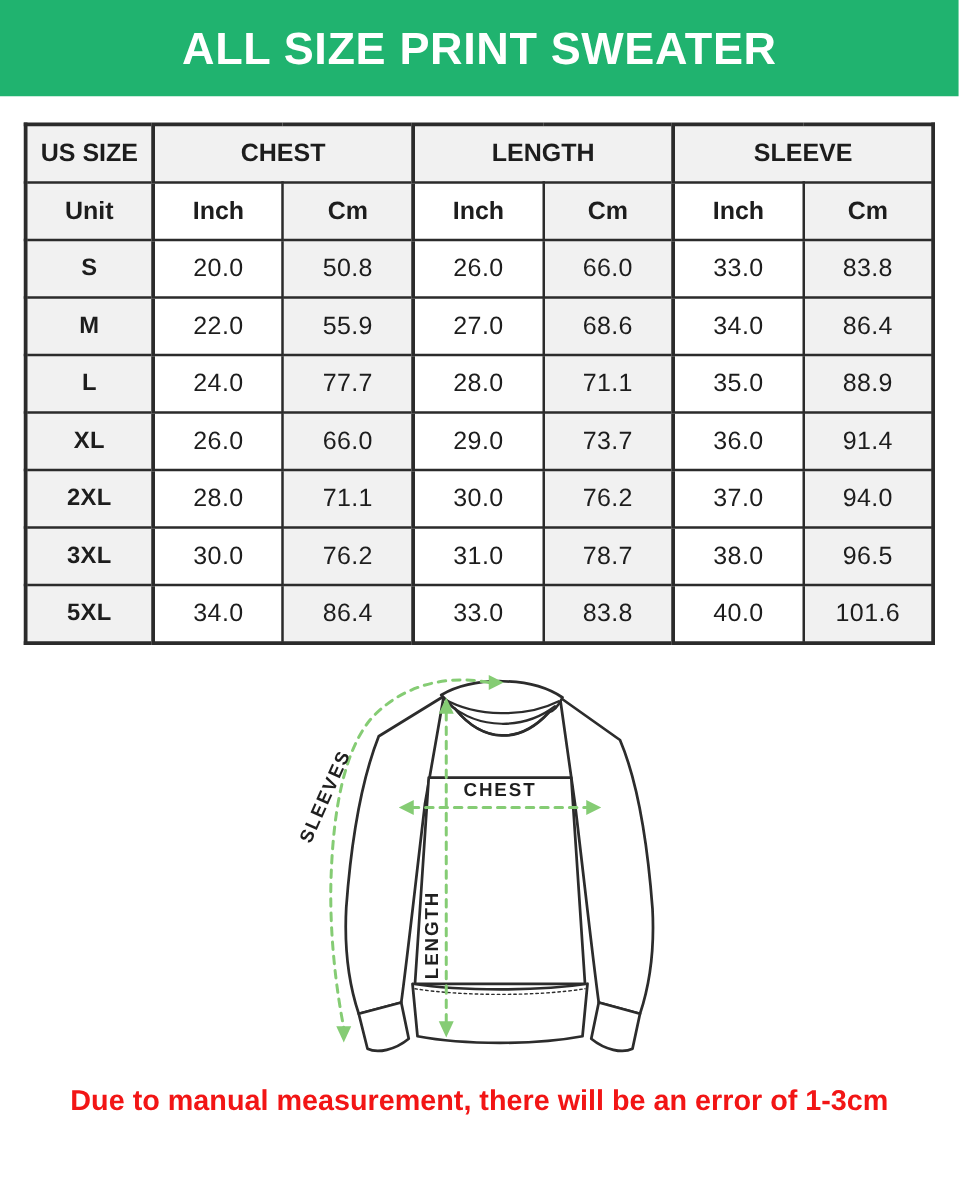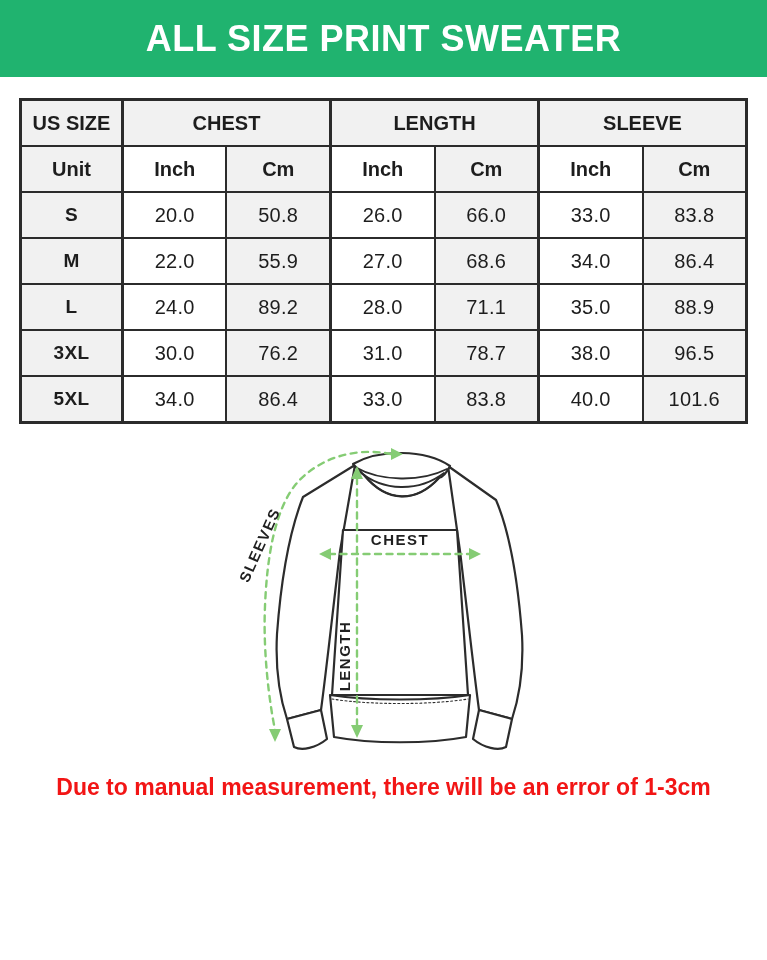--- a/index.html
+++ b/index.html
@@ -91,25 +91,43 @@
     <td class="grp">22.0</td>
     <td class="shade">55.9</td>
     <td class="grp">27.0</td>
     <td class="shade">68.6</td>
     <td class="grp">34.0</td>
     <td class="shade">86.4</td>
   </tr>
   <tr>
     <td class="shade sz">L</td>
     <td class="grp">24.0</td>
-    <td class="shade">89.2</td>
+    <td class="shade">77.7</td>
     <td class="grp">28.0</td>
     <td class="shade">71.1</td>
     <td class="grp">35.0</td>
     <td class="shade">88.9</td>
+  </tr>
+  <tr>
+    <td class="shade sz">XL</td>
+    <td class="grp">26.0</td>
+    <td class="shade">66.0</td>
+    <td class="grp">29.0</td>
+    <td class="shade">73.7</td>
+    <td class="grp">36.0</td>
+    <td class="shade">91.4</td>
+  </tr>
+  <tr>
+    <td class="shade sz">2XL</td>
+    <td class="grp">28.0</td>
+    <td class="shade">71.1</td>
+    <td class="grp">30.0</td>
+    <td class="shade">76.2</td>
+    <td class="grp">37.0</td>
+    <td class="shade">94.0</td>
   </tr>
   <tr>
     <td class="shade sz">3XL</td>
     <td class="grp">30.0</td>
     <td class="shade">76.2</td>
     <td class="grp">31.0</td>
     <td class="shade">78.7</td>
     <td class="grp">38.0</td>
     <td class="shade">96.5</td>
   </tr>

